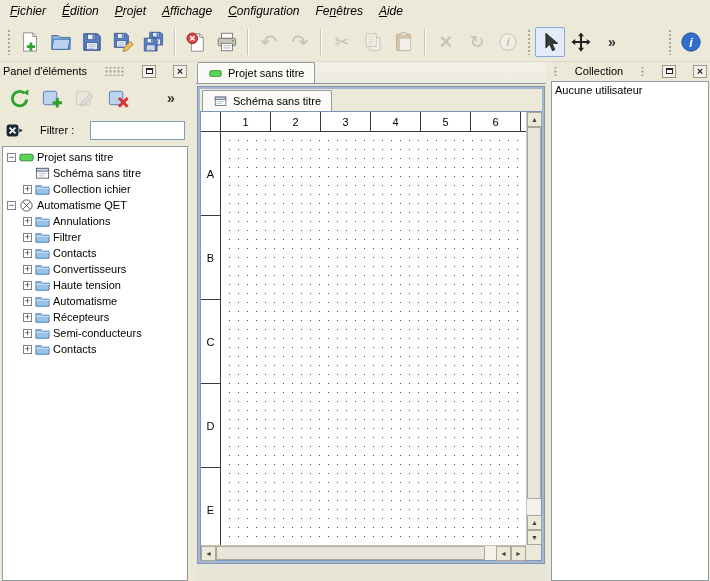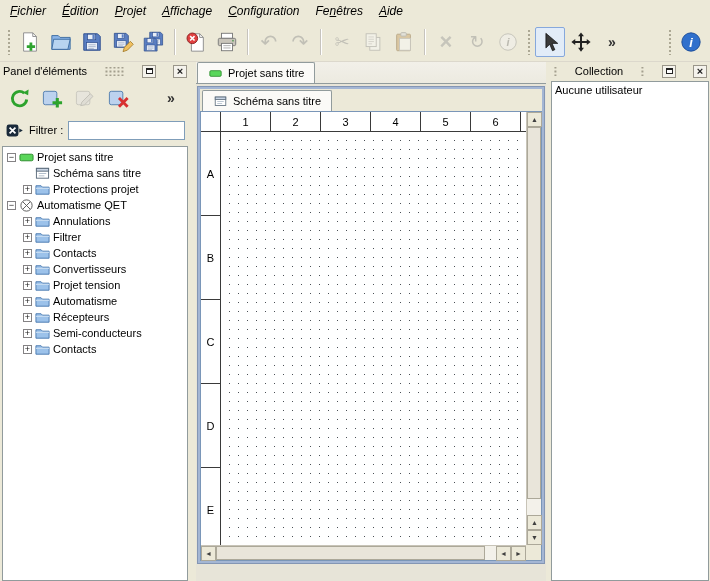--- a/index.html
+++ b/index.html
@@ -36,21 +36,21 @@
   .dock-grip{flex:1;height:9px;background-image:radial-gradient(#a39f8e 1px,transparent 1.2px);background-size:4px 4px;background-position:center;}
   .dock-btn{width:14px;height:13px;flex:0 0 14px;border:1px solid #9a968a;background:#f5f3ec;display:flex;align-items:center;justify-content:center;}
   .float-box{display:block;width:7px;height:6px;border:1px solid #222;border-top-width:2px;background:#fff;}
 
   
   .panel-tools{height:36px;flex:0 0 36px;display:flex;align-items:center;gap:5px;padding:0 5px;}
   .ptbtn{width:28px;height:28px;display:flex;align-items:center;justify-content:center;border:1px solid transparent;border-radius:2px;}
   .ptbtn.disabled{opacity:.45;}
   .ptbtn .ticon{width:23px;height:23px;}
   .pspacer{flex:1;}
-  .filter-row{height:28px;flex:0 0 28px;display:flex;align-items:center;gap:5px;padding:0 5px;}
+  .filter-row{height:28px;flex:0 0 28px;display:flex;align-items:center;gap:16px;padding:0 5px;}
   .filter-clear{width:19px;height:19px;flex:0 0 19px;}
   .filter-clear svg{width:100%;height:100%;display:block;}
   .filter-label{white-space:nowrap;}
   .filter-input{flex:1;min-width:0;height:19px;border:1px solid #7f9db9;background:#fff;font:11px "Liberation Sans","DejaVu Sans",sans-serif;padding:0 3px;}
   .tree{flex:1;background:#fff;border:1px solid #919b9c;margin:2px 2px 0 2px;overflow:hidden;padding-top:2px;}
   .tree-row{height:16px;display:flex;align-items:center;gap:3px;white-space:nowrap;}
   .expander{width:9px;height:9px;flex:0 0 9px;border:1px solid #848284;background:#fff;font-size:9px;line-height:7px;text-align:center;color:#222;}
   .expander.none{border:none;background:none;}
   .tree-icon{width:15px;height:15px;flex:0 0 15px;}
   .tree-icon svg{width:100%;height:100%;display:block;}
@@ -374,21 +374,21 @@
             <span class="tree-label">Schéma sans titre</span>
           </div>
           <div class="tree-row" style="padding-left: 20px;">
             <span class="expander">+</span>
             <span class="tree-icon">
               <svg viewBox="0 0 16 16" xmlns="http://www.w3.org/2000/svg">
                 <path d="M1 4h5.5L8 5.5h7V13H1z" fill="#9cc2ea" stroke="#4a7ab0"></path>
                 <path d="M1 6.8h14" stroke="#c8ddf2" stroke-width="1.2" fill="none"></path>
               </svg>
             </span>
-            <span class="tree-label">Protections projet</span>
+            <span class="tree-label">Collection ichier</span>
           </div>
           <div class="tree-row" style="padding-left: 4px;">
             <span class="expander">−</span>
             <span class="tree-icon">
               <svg viewBox="0 0 16 16" xmlns="http://www.w3.org/2000/svg">
                 <circle cx="8" cy="8" r="6" fill="#fdfdfd" stroke="#555"></circle>
                 <path d="M4.2 4.2l7.6 7.6M11.8 4.2l-7.6 7.6" stroke="#555" fill="none"></path>
               </svg>
             </span>
             <span class="tree-label">Automatisme QET</span>
@@ -434,21 +434,21 @@
             <span class="tree-label">Convertisseurs</span>
           </div>
           <div class="tree-row" style="padding-left: 20px;">
             <span class="expander">+</span>
             <span class="tree-icon">
               <svg viewBox="0 0 16 16" xmlns="http://www.w3.org/2000/svg">
                 <path d="M1 4h5.5L8 5.5h7V13H1z" fill="#9cc2ea" stroke="#4a7ab0"></path>
                 <path d="M1 6.8h14" stroke="#c8ddf2" stroke-width="1.2" fill="none"></path>
               </svg>
             </span>
-            <span class="tree-label">Projet tension</span>
+            <span class="tree-label">Haute tension</span>
           </div>
           <div class="tree-row" style="padding-left: 20px;">
             <span class="expander">+</span>
             <span class="tree-icon">
               <svg viewBox="0 0 16 16" xmlns="http://www.w3.org/2000/svg">
                 <path d="M1 4h5.5L8 5.5h7V13H1z" fill="#9cc2ea" stroke="#4a7ab0"></path>
                 <path d="M1 6.8h14" stroke="#c8ddf2" stroke-width="1.2" fill="none"></path>
               </svg>
             </span>
             <span class="tree-label">Automatisme</span>

